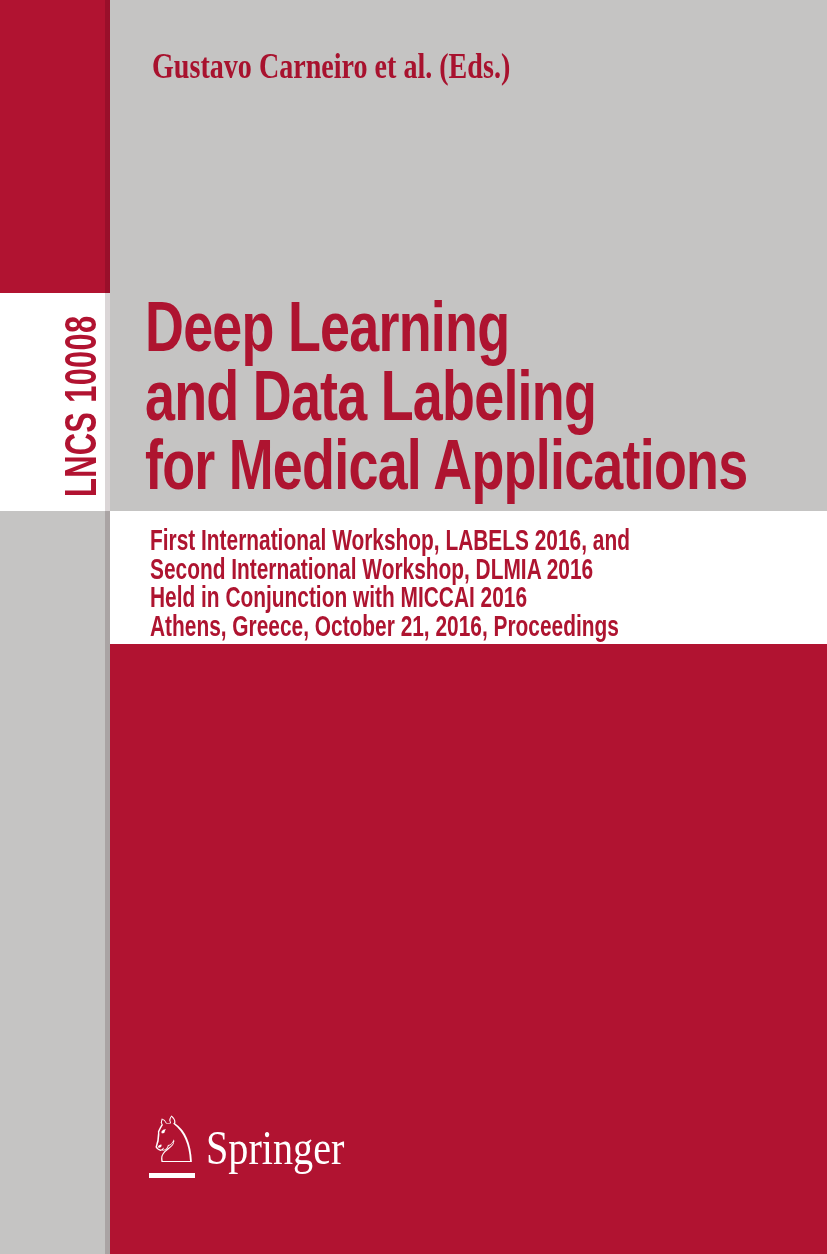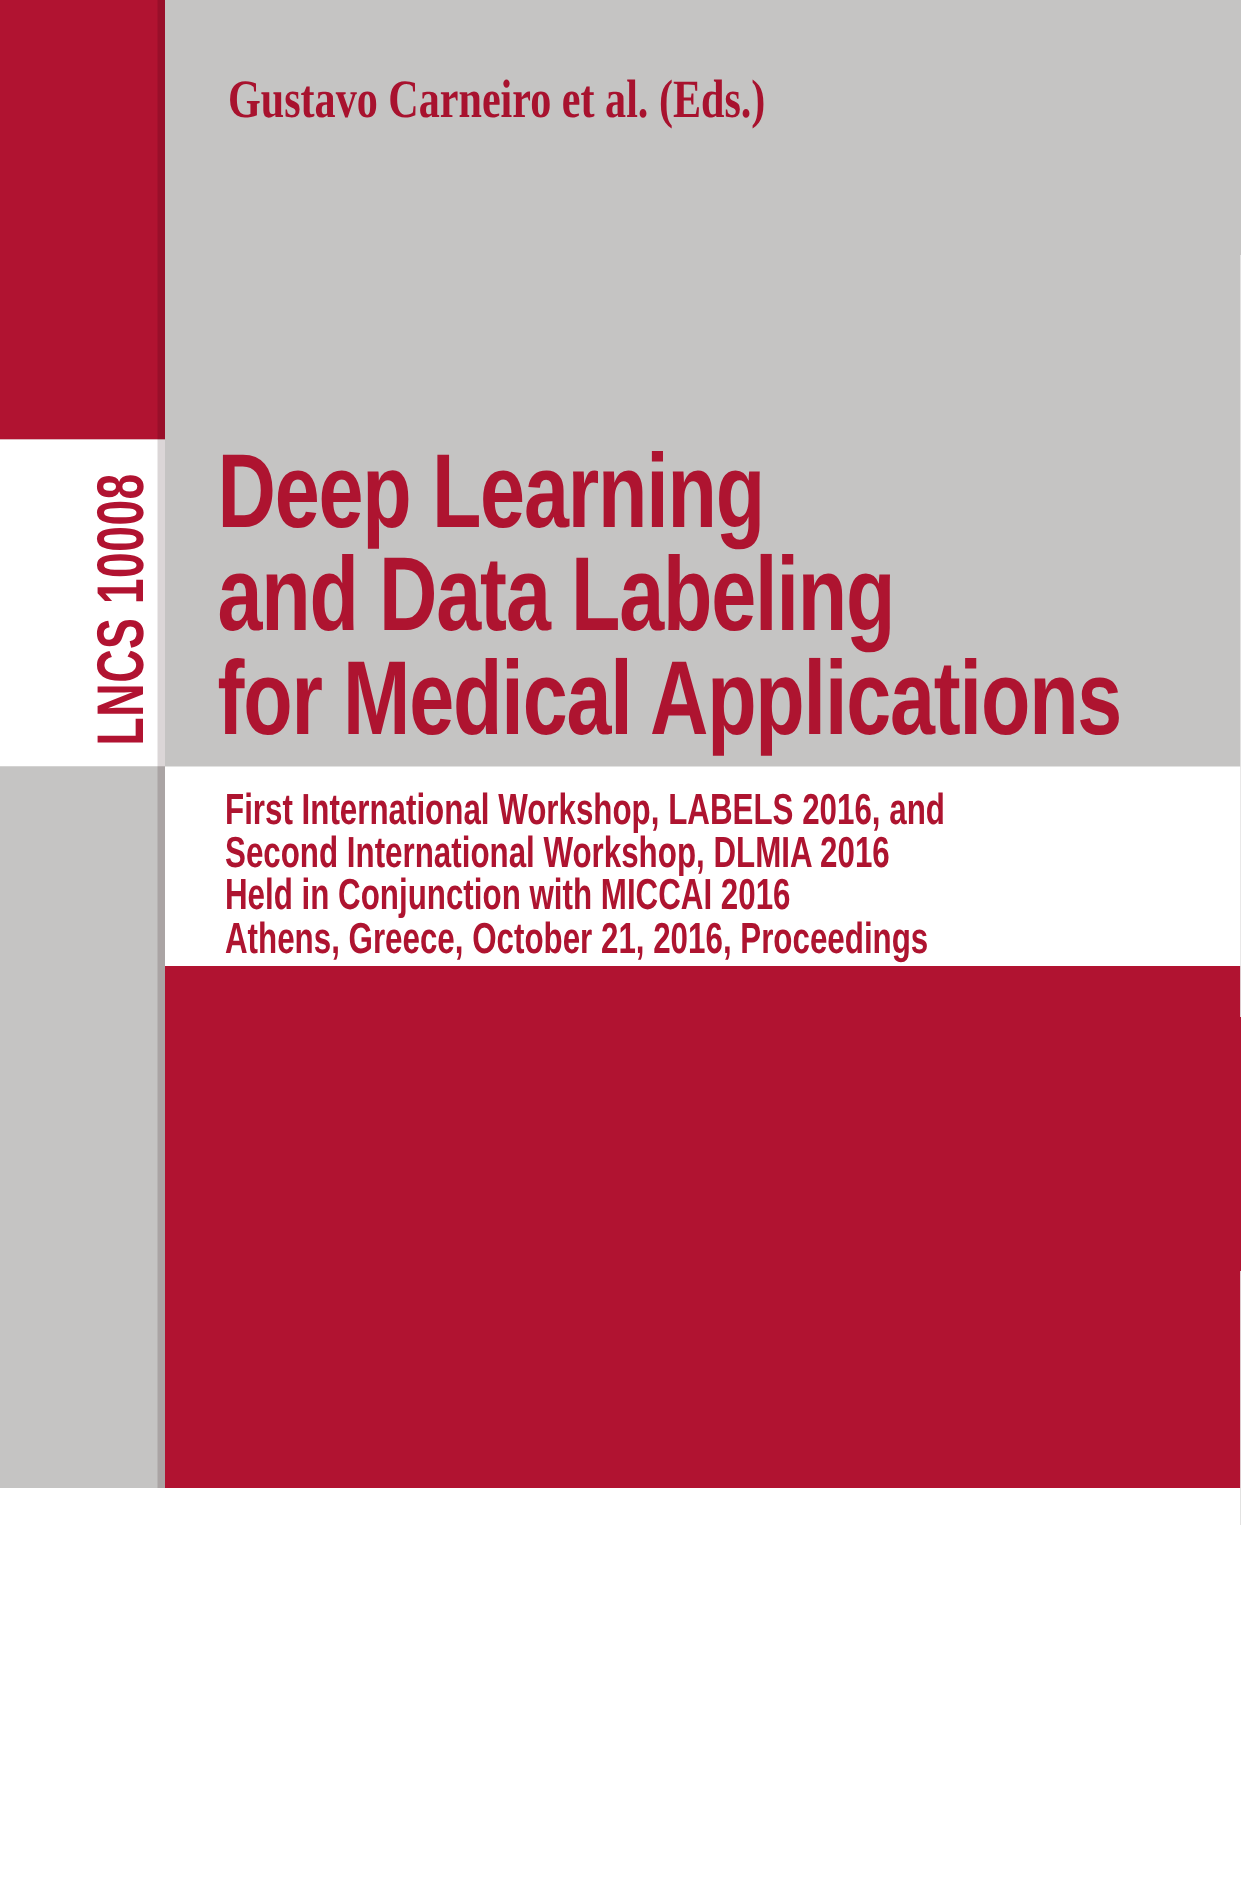--- a/index.html
+++ b/index.html
@@ -3,21 +3,21 @@
 <meta charset="utf-8">
 <style>
   html, body {
     margin: 0;
     padding: 0;
     background: #ffffff;
   }
   .cover {
     position: relative;
     width: 827px;
-    height: 992px;
+    height: 1254px;
     overflow: hidden;
     font-family: "Liberation Sans", sans-serif;
     background: #C5C4C3;
   }
   .abs { position: absolute; }
 
   
   .spine-red      { left: 0;   top: 0;    width: 110px; height: 293px; background: #B11331; }
   .spine-white    { left: 0;   top: 293px; width: 110px; height: 218px; background: #FFFFFF; }
   .spine-gray     { left: 0;   top: 511px; width: 110px; height: 743px; background: #C5C4C3; }

